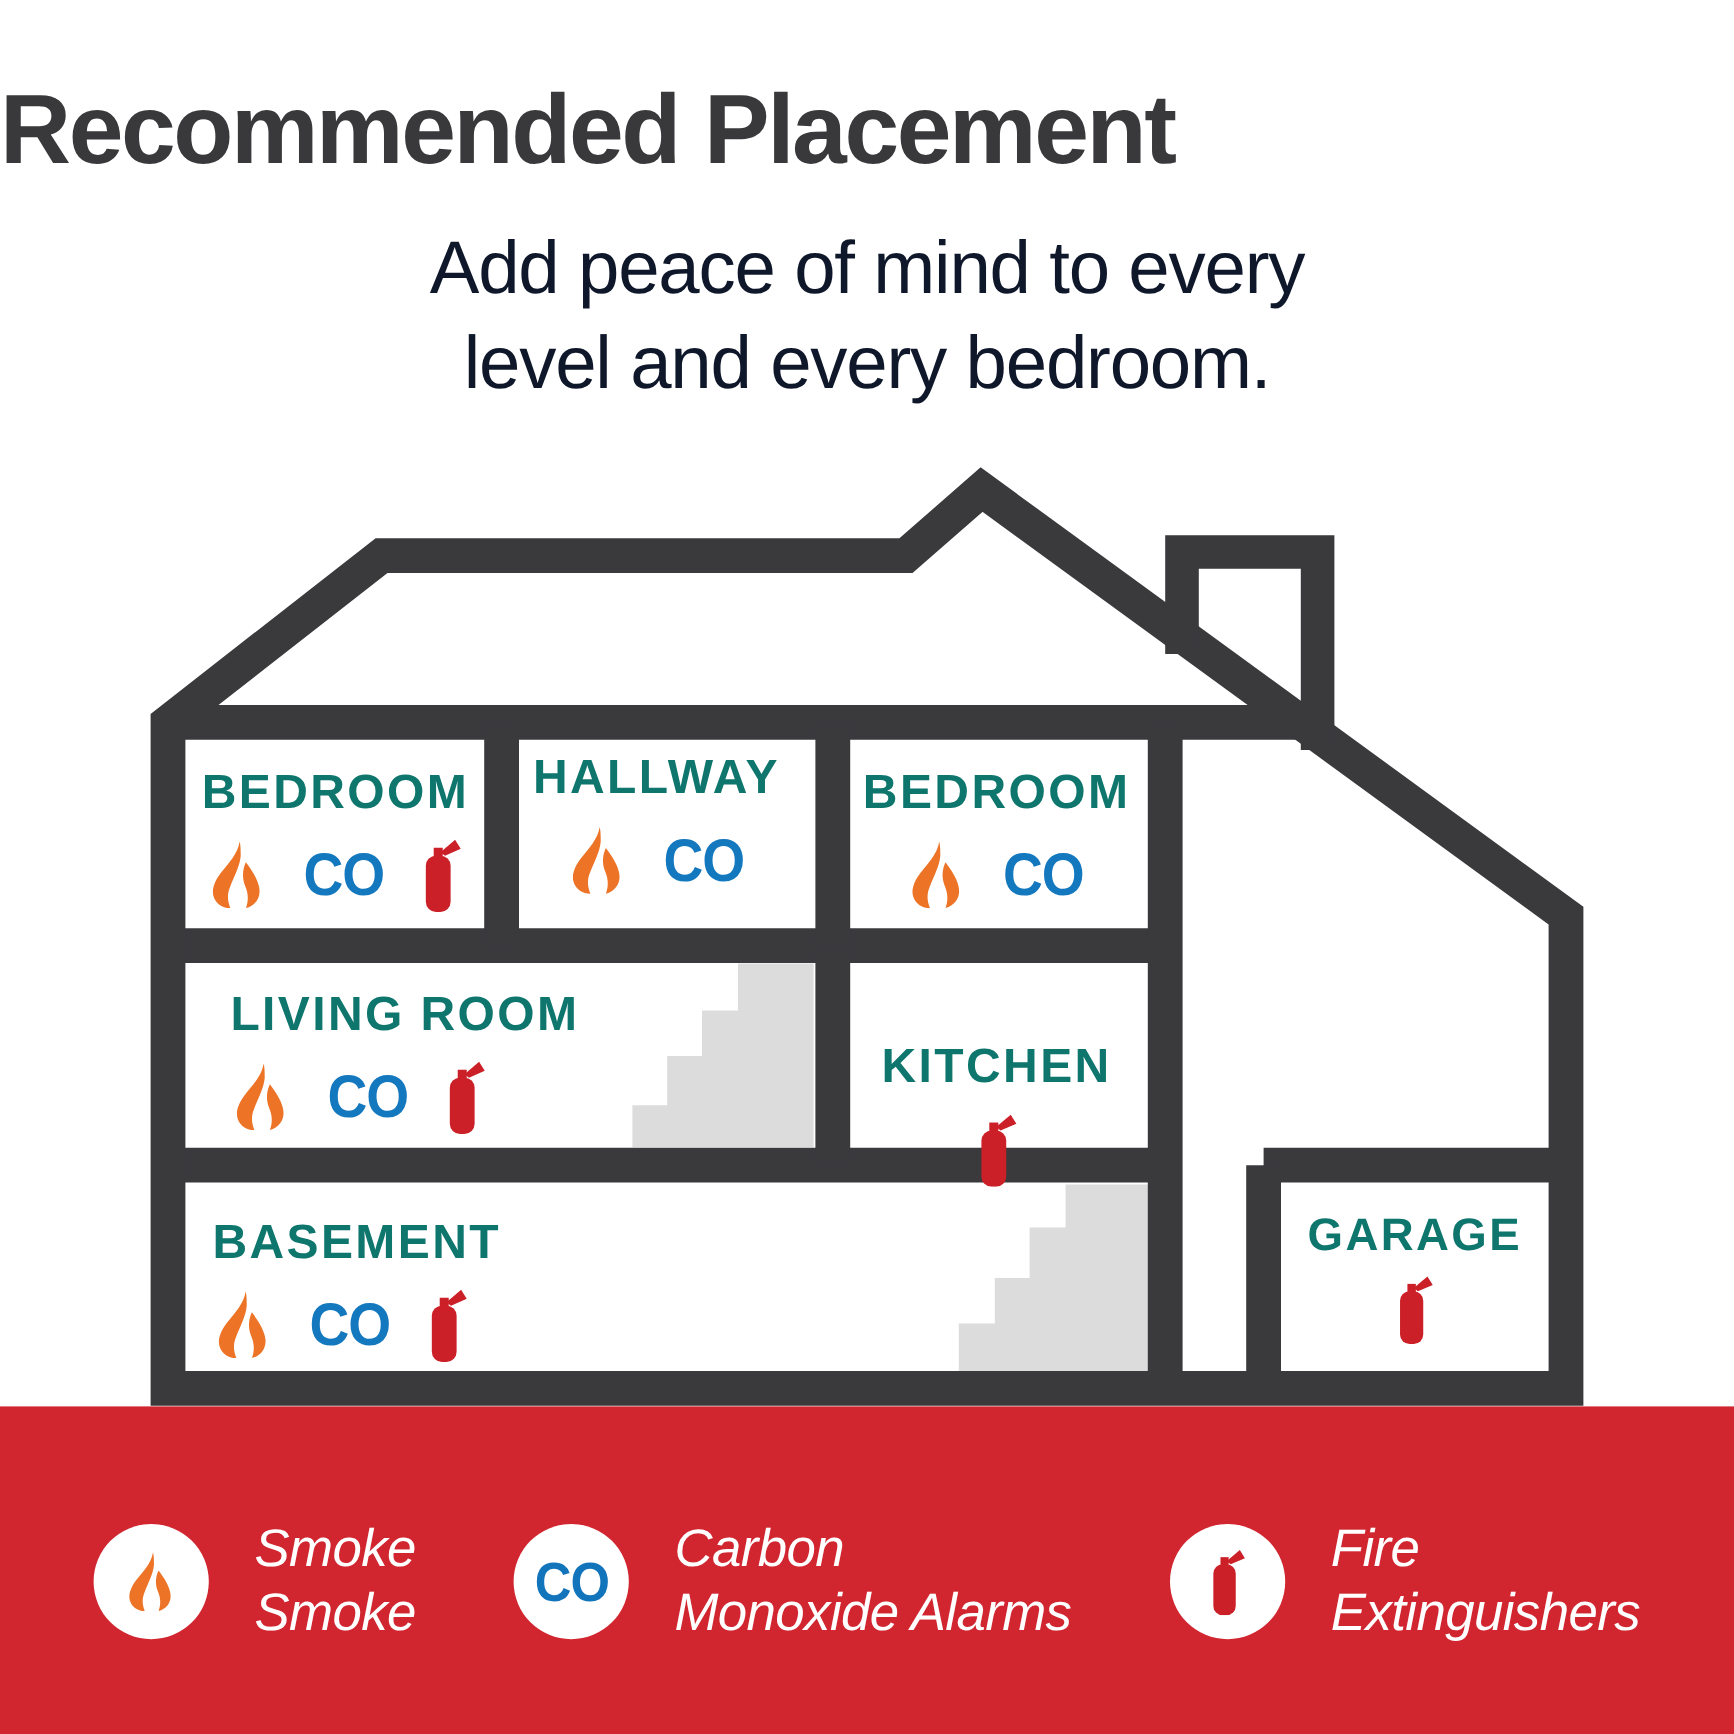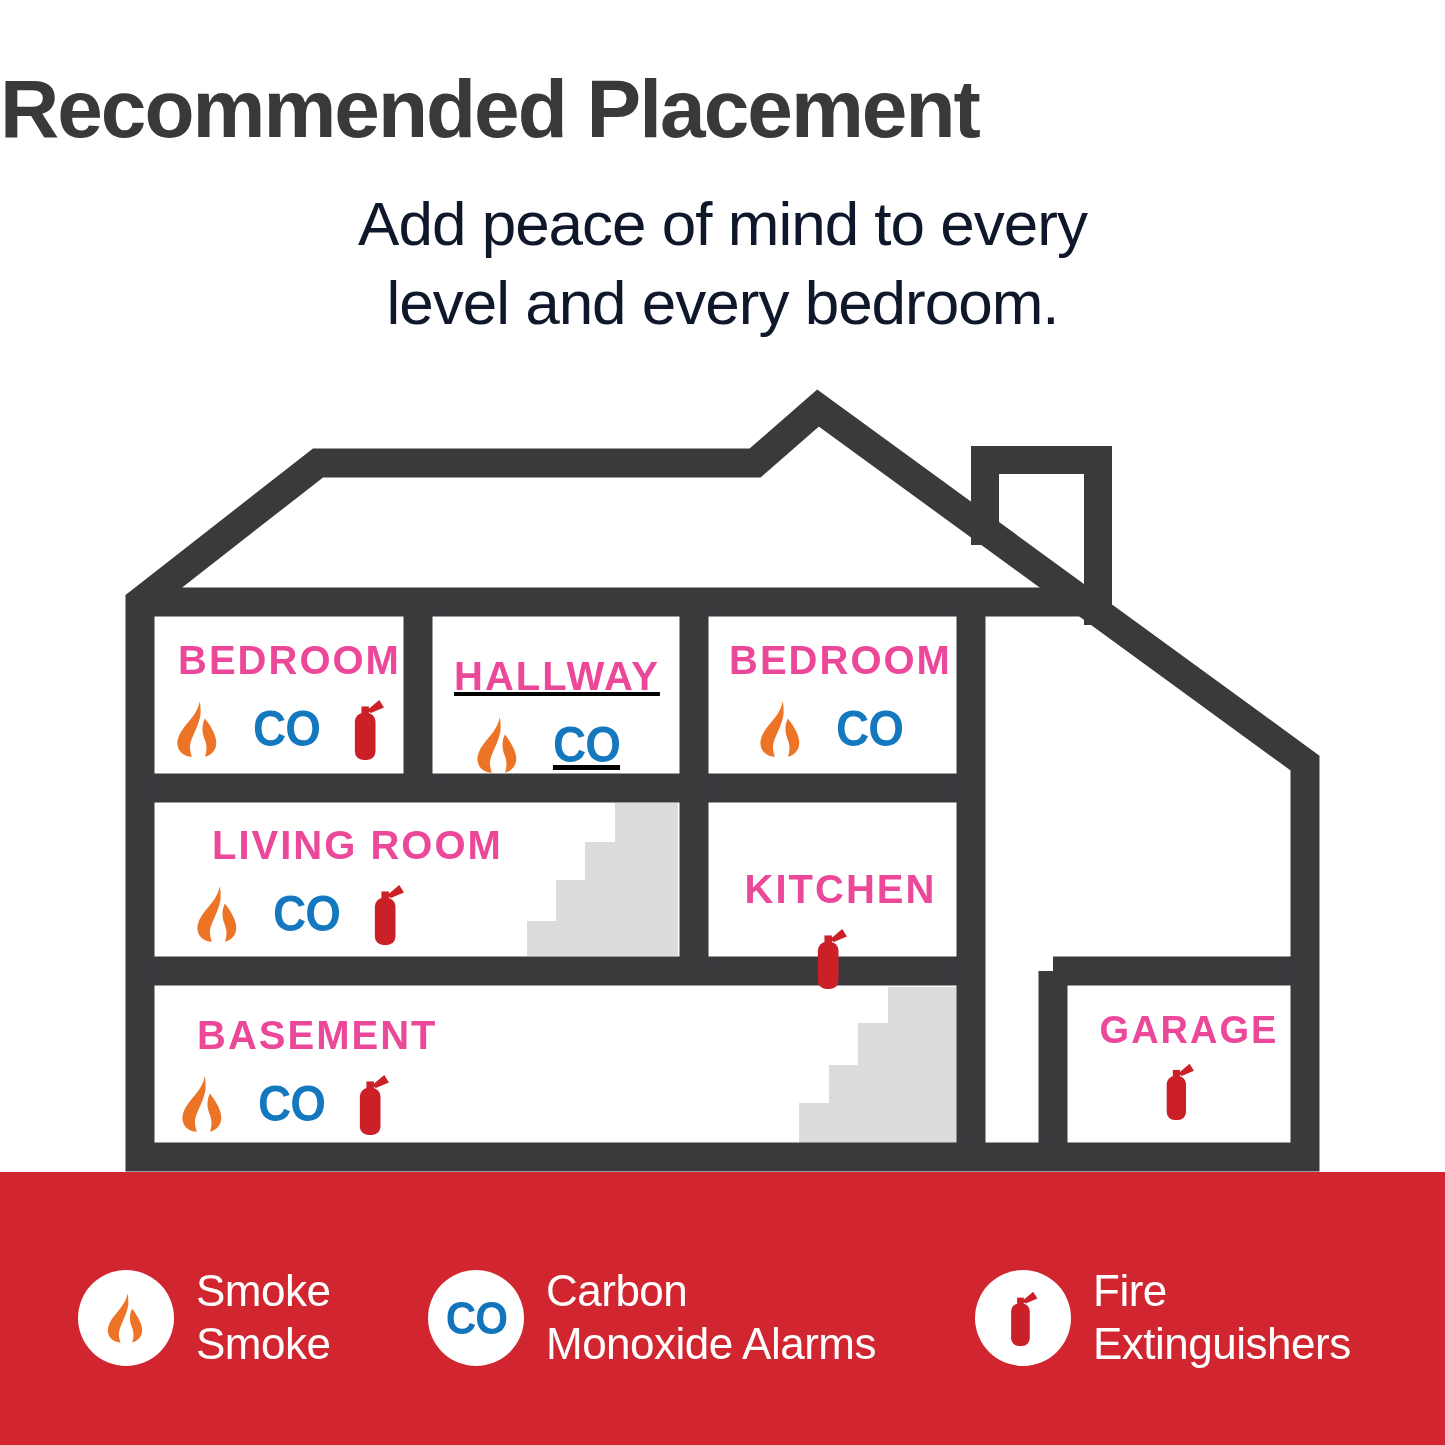--- a/index.html
+++ b/index.html
@@ -18,38 +18,38 @@
   }
   
   #house-svg{position:absolute;left:0;top:0;}
   .struct{stroke:#3a393c;stroke-width:29;fill:none;stroke-linejoin:miter;stroke-linecap:butt;}
   .chim{stroke-width:28;}
   .stairs{fill:#dcdcdc;}
   
   .room{position:absolute;display:flex;flex-direction:column;align-items:center;box-sizing:border-box;padding-top:20px;}
   .room.left-align{align-items:flex-start;padding-left:22px;}
   .room-label{
-    font-size:40px;font-weight:700;letter-spacing:2px;color:#ec4899;
-    line-height:44px;white-space:nowrap;margin-left:20px;
+    font-size:40px;font-weight:700;letter-spacing:2px;color:#0f766e;
+    line-height:44px;white-space:nowrap;
   }
   .icon-row{display:flex;align-items:center;gap:26px;margin-top:16px;height:62px;}
   .co-badge{
     font-size:50px;font-weight:700;letter-spacing:-1px;color:#1478bf;line-height:1;
     transform:scaleX(.92);
   }
   
   .footer{position:absolute;left:0;top:1172px;width:1445px;height:273px;background:#d1252f;}
   .legend-item{position:absolute;top:1265px;display:flex;align-items:center;}
   .legend-circle{
     width:96px;height:96px;border-radius:50%;background:#ffffff;flex:0 0 auto;
     display:flex;align-items:center;justify-content:center;
   }
   .legend-text{
-    margin-left:22px;color:#ffffff;font-size:44px;font-weight:400;
-    line-height:1.2;letter-spacing:-.5px;white-space:nowrap;
+    margin-left:38px;color:#ffffff;font-size:44px;font-weight:400;
+    line-height:1.2;letter-spacing:-.5px;white-space:nowrap;font-style:italic;
   }
   .legend-co{font-size:46px;font-weight:700;color:#1274bb;letter-spacing:-1px;transform:scaleX(.92);}
 </style>
 </head>
 <body>
 
 <div id="stage">
 
   <div class="title">Recommended Placement</div>
   <div class="subtitle">
@@ -86,21 +86,21 @@
       </svg>
       <span class="co-badge">CO</span>
       <svg width="38" height="62" viewBox="0 0 40 66">
         <rect fill="#cc2028" x="6" y="16" width="22" height="50" rx="9"></rect>
         <rect fill="#cc2028" x="13" y="9" width="8" height="10"></rect>
         <polygon fill="#cc2028" points="19,13 32,2 37,10 23,16"></polygon>
       </svg>
     </div>
   </div>
 
-  <div class="room" style="left:433px;top:634px;width:228px;height:156px;text-decoration:underline;">
+  <div class="room" style="left:433px;top:606px;width:228px;height:156px;">
     <div class="room-label">HALLWAY</div>
     <div class="icon-row">
       <svg width="52" height="56" viewBox="0 0 60 64">
         <path fill="#ed7326" d="M32,0 C30,12 22,20 14,30 C7,39 5,47 7,53 C9,60 16,64 23,64 C20,56 20,50 23,43 C27,33 32,24 33,14 C33,9 33,4 32,0 Z"></path>
         <path fill="#ed7326" d="M38,20 C44,28 50,37 51,46 C52,55 46,62 38,64 C41,56 40,49 37,42 C34,34 35,26 38,20 Z"></path>
       </svg>
       <span class="co-badge">CO</span>
     </div>
   </div>
 

